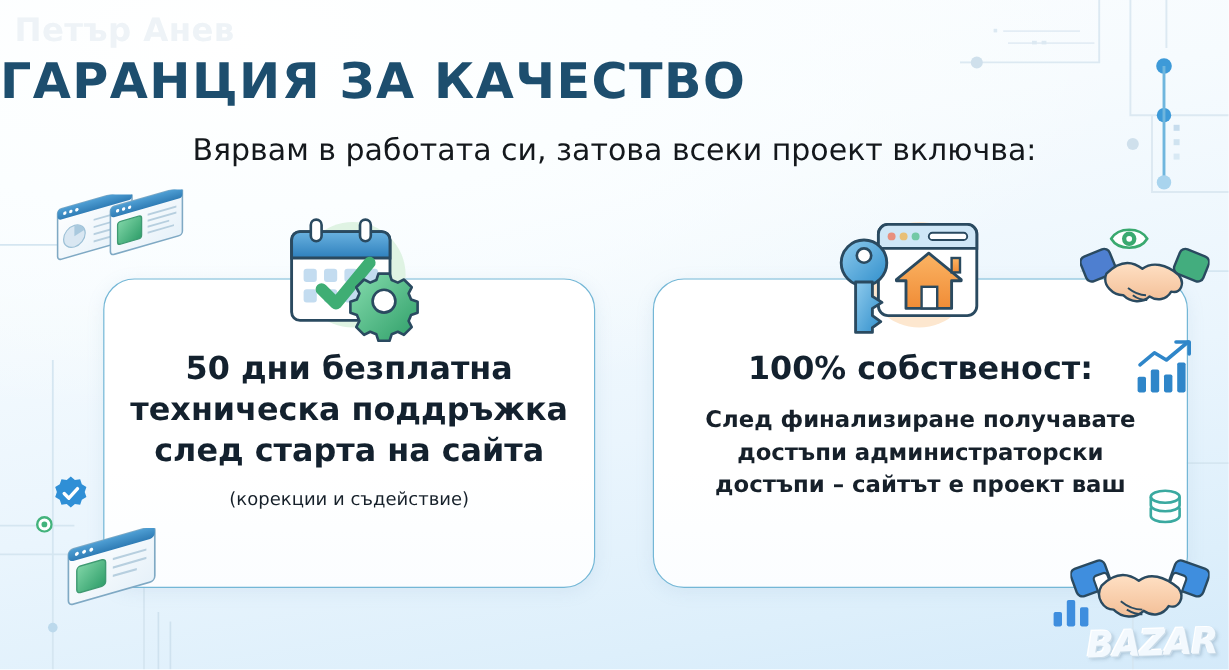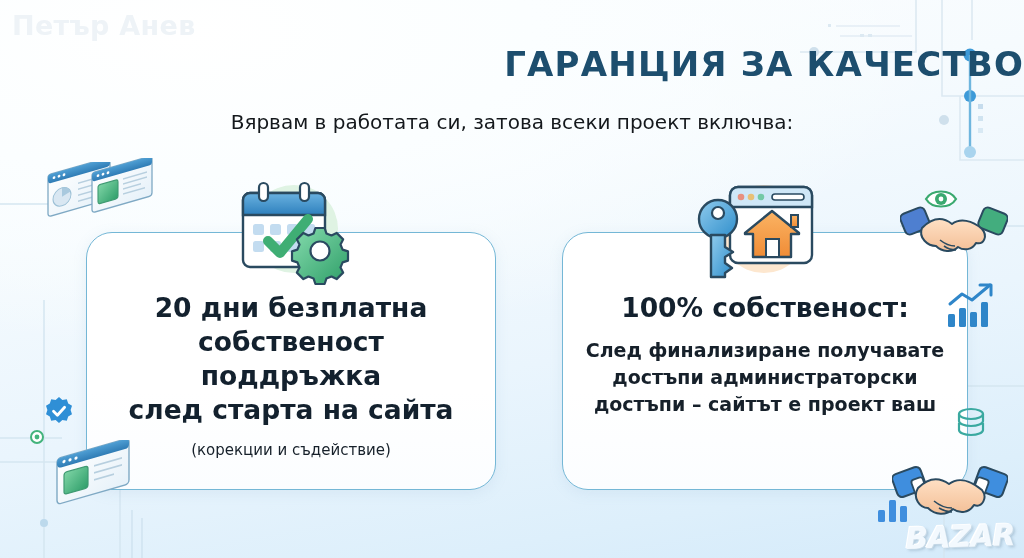--- a/index.html
+++ b/index.html
@@ -32,41 +32,41 @@
     color:#f3f9fe;
     text-shadow:
       1px 1px 0 #c9dbe8, -1px -1px 0 #ffffff,
       2px 2px 3px rgba(120,150,175,.45);
     transform:rotate(-2deg);
     user-select:none;
   }
 
   
   .title{
-    position:absolute;left:0;top:44px;width:1024px;text-align:right;
-    font-size:34px;font-weight:700;letter-spacing:1.2px;
+    position:absolute;left:0;top:44px;width:1024px;text-align:left;
+    font-size:41px;font-weight:700;letter-spacing:1.2px;
     color:#1d4e6e;
     white-space:nowrap;
   }
   .subtitle{
     position:absolute;left:0;top:110px;width:1024px;text-align:center;
-    font-size:20px;font-weight:400;color:#14181c;
+    font-size:25px;font-weight:400;color:#14181c;
     white-space:nowrap;
   }
 
   
   .card{
     position:absolute;
     background:linear-gradient(180deg,#ffffff 0%,#ffffff 62%,#fbfdff 100%);
     border:1.6px solid #74b7d6;
     border-radius:26px;
     box-shadow:0 3px 14px rgba(120,160,190,.13);
   }
   #card-left{left:86px;top:232px;width:408px;height:256px;}
-  #card-right{left:562px;top:232px;width:404px;height:256px;}
+  #card-right{left:544px;top:232px;width:404px;height:256px;padding-left:40px;}
 
   .card-body{
     position:absolute;left:0;right:0;top:58px;
     text-align:center;padding:0 18px;box-sizing:border-box;
   }
   .card-heading{
     font-size:26.5px;font-weight:700;color:#13212e;line-height:1.28;
     margin:0 0 14px 0;
   }
   #card-right .card-heading{margin-bottom:12px;}
@@ -220,22 +220,22 @@
 
       <g transform="translate(104,80)">
         <path d="M0,-24 l6.2,1.6 4.3,-4.6 5.6,3.3 -1.1,6.3 4.6,4.3 -3.3,5.6 -6.3,-1.1 -4.3,4.6 -5.6,-3.3 1.1,-6.3 -4.6,-4.3z" fill="none"></path>
         <path d="M-4.6,-23 h9.2 l1.8,5.4 5.1,2.1 5.1,-2.6 6.5,6.5 -2.6,5.1 2.1,5.1 5.4,1.8 v9.2 l-5.4,1.8 -2.1,5.1 2.6,5.1 -6.5,6.5 -5.1,-2.6 -5.1,2.1 -1.8,5.4 h-9.2 l-1.8,-5.4 -5.1,-2.1 -5.1,2.6 -6.5,-6.5 2.6,-5.1 -2.1,-5.1 -5.4,-1.8 v-9.2 l5.4,-1.8 2.1,-5.1 -2.6,-5.1 6.5,-6.5 5.1,2.6 5.1,-2.1z" fill="url(#gGear)" stroke="#2a4a60" stroke-width="2.2" stroke-linejoin="round"></path>
         <circle cx="0" cy="0" r="9.5" fill="#ffffff" stroke="#2a4a60" stroke-width="2.2"></circle>
       </g>
     </svg>
 
     <div class="card-body">
       <div class="card-heading">
-        <div>20 дни безплатна</div>
-        <div>собственост поддръжка</div>
+        <div>50 дни безплатна</div>
+        <div>техническа поддръжка</div>
         <div>след старта на сайта</div>
       </div>
       <p class="card-note">(корекции и съдействие)</p>
     </div>
   </div>
 
   <div class="card" id="card-right">
 
     <svg class="card-icon" viewBox="0 0 150 126">
       <circle cx="74" cy="58" r="44" fill="#fde7cf"></circle>

